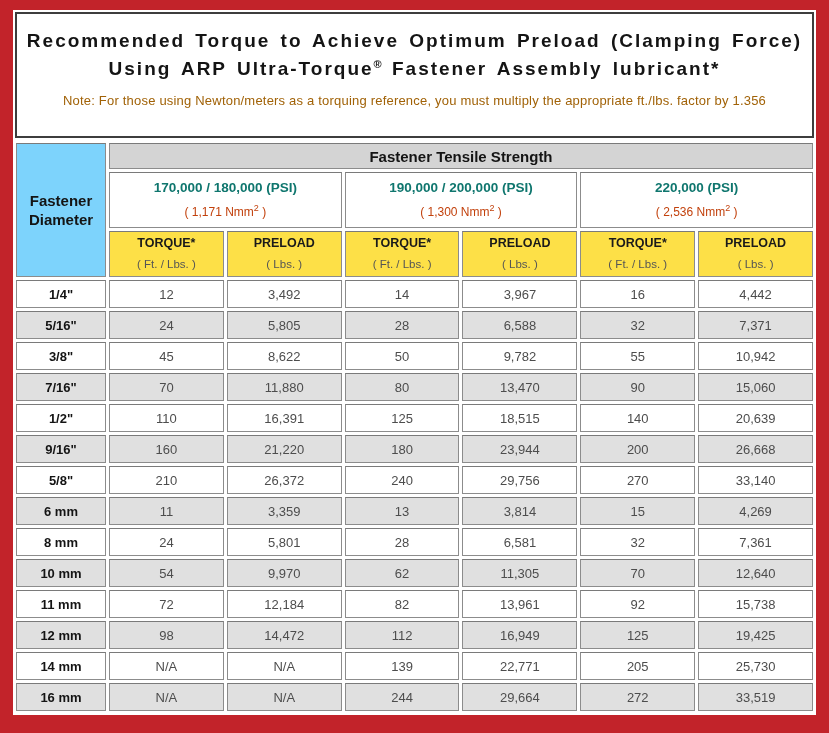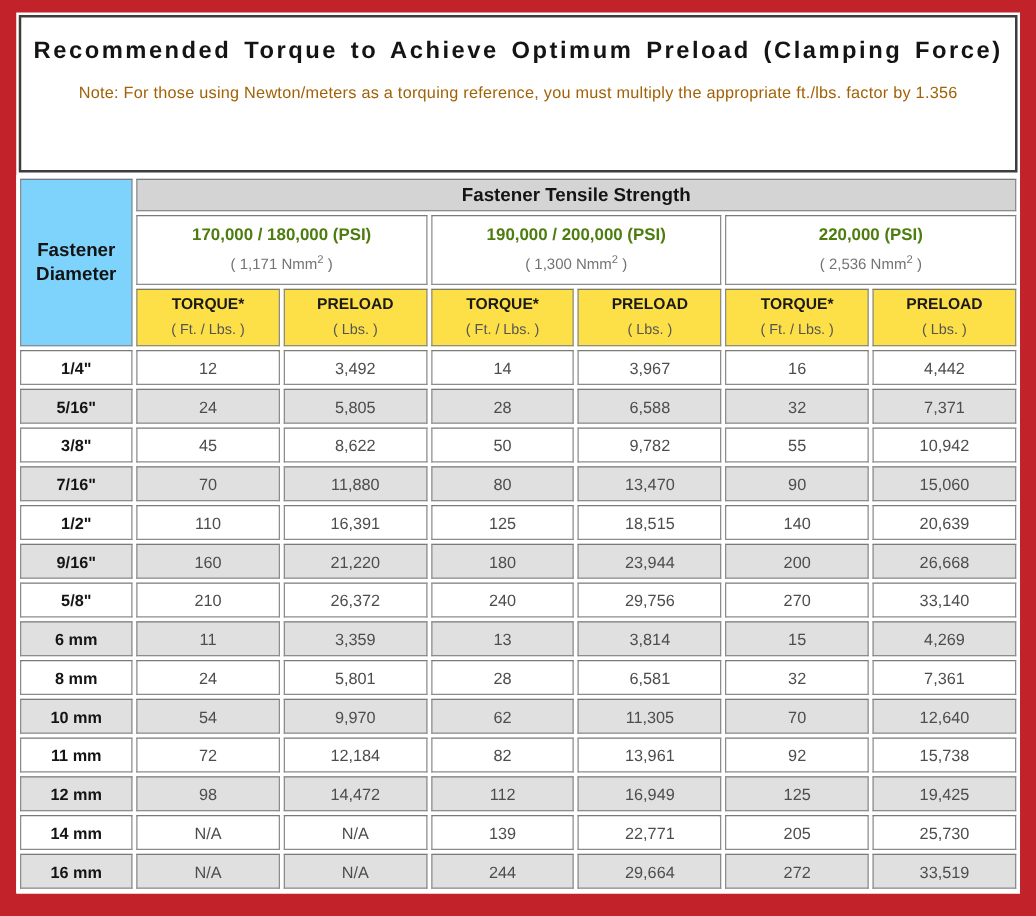--- a/index.html
+++ b/index.html
@@ -72,22 +72,22 @@
     height: 24px;
     font-size: 15px;
     font-weight: bold;
     color: #141414;
   }
   th.psi {
     background: #ffffff;
     height: 54px;
     font-weight: normal;
   }
-  th.psi .psi-label { font-size: 13.5px; font-weight: bold; color: #4d7c0f; display: block; margin-bottom: 7px; }
-  th.psi .nmm-label { font-size: 12px; color: #737373; }
+  th.psi .psi-label { font-size: 13.5px; font-weight: bold; color: #0f766e; display: block; margin-bottom: 7px; }
+  th.psi .nmm-label { font-size: 12px; color: #c2410c; }
   th.psi .nmm-label sup { font-size: 9px; }
   th.colhead {
     background: #fde047;
     height: 44px;
     font-weight: normal;
   }
   th.colhead .col-label { font-size: 12.5px; font-weight: bold; color: #1a1a1a; display: block; margin-bottom: 4px; }
   th.colhead .col-unit { font-size: 11.5px; color: #555555; }
   tr.data-row th.dia {
     background: #ffffff;
@@ -104,20 +104,21 @@
   }
   tr.data-row.alt th.dia, tr.data-row.alt td.val { background: #e0e0e0; }
 </style>
 </head>
 <body>
 
 <div class="content">
 
   <div class="title-card">
     <h1 class="page-title"><span>Recommended Torque to Achieve Optimum Preload (Clamping Force)</span><br>
+      <span><span>Using ARP Ultra-Torque</span><sup>®</sup><span> Fastener Assembly lubricant*</span></span>
     </h1>
     <p class="note">Note: For those using Newton/meters as a torquing reference, you must multiply the appropriate ft./lbs. factor by 1.356</p>
   </div>
 
   <table class="torque">
     <colgroup>
       <col style="width:90px">
       <col>
         <col>
         <col>

